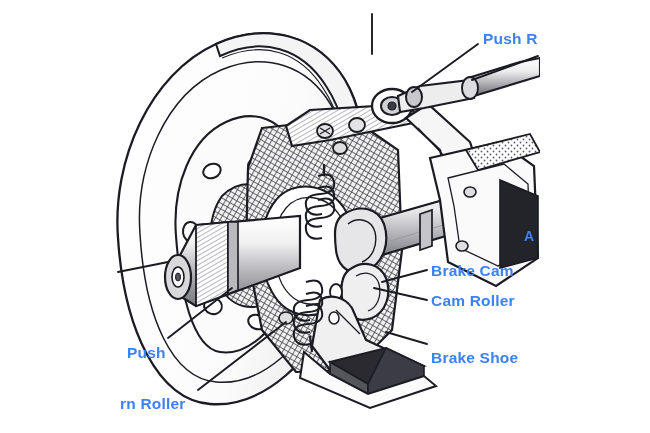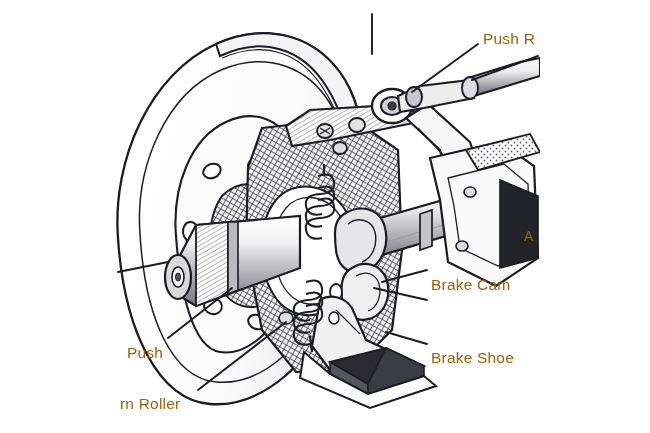--- a/index.html
+++ b/index.html
@@ -9,31 +9,31 @@
     font-family:"Liberation Sans", sans-serif;
   }
   #diagram-root{
     position:absolute;left:0;top:0;width:650px;height:433px;
     background:#ffffff;
   }
   #diagram-svg{position:absolute;left:0;top:0;width:650px;height:433px;display:block;}
   .callout-label{
     position:absolute;
     font-family:"Liberation Sans", sans-serif;
-    font-weight:normal;
+    font-weight:bold;
     font-size:15.5px;
     letter-spacing:0.2px;
-    color:#a16207;
+    color:#3b82f6;
     white-space:nowrap;
     line-height:1;
   }
   .callout-label.small{font-size:15px;}
   #label-push-rod{left:483px;top:31px;}
   #label-a{left:524px;top:229px;font-size:14px;}
-  #label-brake-cam{left:431px;top:277px;}
+  #label-brake-cam{left:431px;top:263px;}
   #label-cam-roller{left:431px;top:293px;}
   #label-brake-shoe{left:431px;top:338px;margin-top:12px;}
   #label-drum{left:127px;top:345px;}
   #label-return-spring{left:120px;top:396px;}
   .clip-right-mask{
     position:absolute;top:0;left:540px;width:110px;height:433px;
     background:#ffffff;pointer-events:none;
   }
 </style>
 </head>
@@ -273,20 +273,21 @@
 
     </g>
   </svg>
 
   <div class="callout-label" id="label-push-rod">Push R</div>
 
   <div class="callout-label small" id="label-a">A</div>
 
   <div class="callout-label" id="label-brake-cam">Brake Cam</div>
 
+  <div class="callout-label" id="label-cam-roller">Cam Roller</div>
 
   <div class="callout-label" id="label-brake-shoe">Brake Shoe</div>
 
   <div class="callout-label" id="label-drum">Push</div>
 
   <div class="callout-label" id="label-return-spring">rn Roller</div>
 
   <div class="clip-right-mask"></div>
 
 </div>

